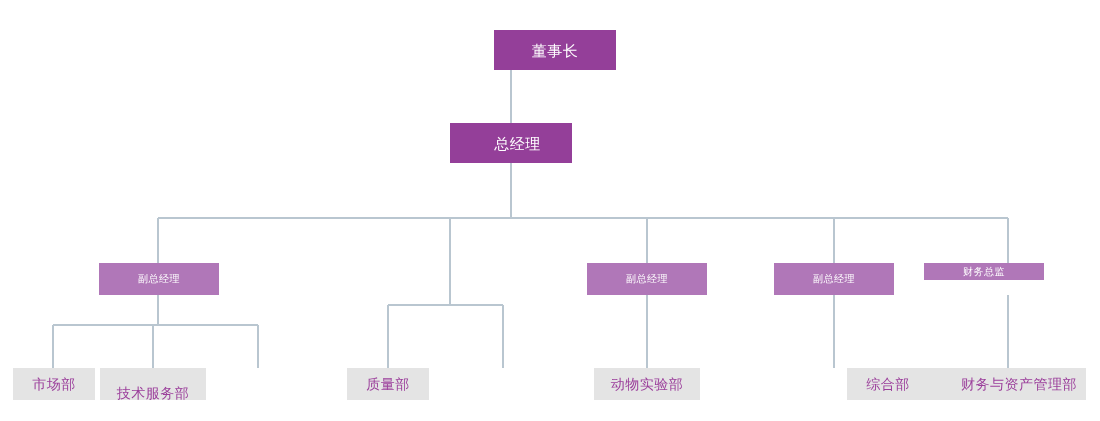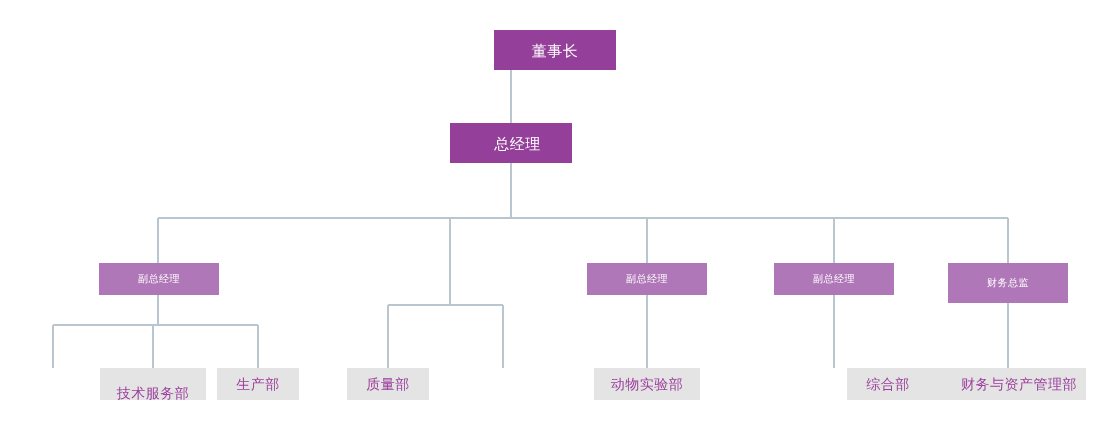--- a/index.html
+++ b/index.html
@@ -108,32 +108,32 @@
   </div>
 
   <div class="node level-mid" style="left:587px; top:263px; width:120px; height:32px;">
     <span class="node-label">副总经理</span>
   </div>
 
   <div class="node level-mid" style="left:774px; top:263px; width:120px; height:32px;">
     <span class="node-label">副总经理</span>
   </div>
 
-  <div class="node level-mid" style="left:948px; top:263px; width:120px; height:40px;">
+  <div class="node level-mid" style="left:924px; top:263px; width:120px; height:17px;">
     <span class="node-label">财务总监</span>
   </div>
 
+  <div class="node level-dept" style="left:13px; top:368px; width:82px; height:32px;">
+    <span class="node-label">市场部</span>
+  </div>
 
   <div class="node level-dept" style="left:100px; top:368px; width:106px; height:32px;align-items:flex-end;">
     <span class="node-label">技术服务部</span>
   </div>
 
-  <div class="node level-dept" style="left:217px; top:368px; width:82px; height:32px;">
-    <span class="node-label">生产部</span>
-  </div>
 
   <div class="node level-dept" style="left:347px; top:368px; width:82px; height:32px;">
     <span class="node-label">质量部</span>
   </div>
 
 
   <div class="node level-dept" style="left:594px; top:368px; width:106px; height:32px;">
     <span class="node-label">动物实验部</span>
   </div>
 

